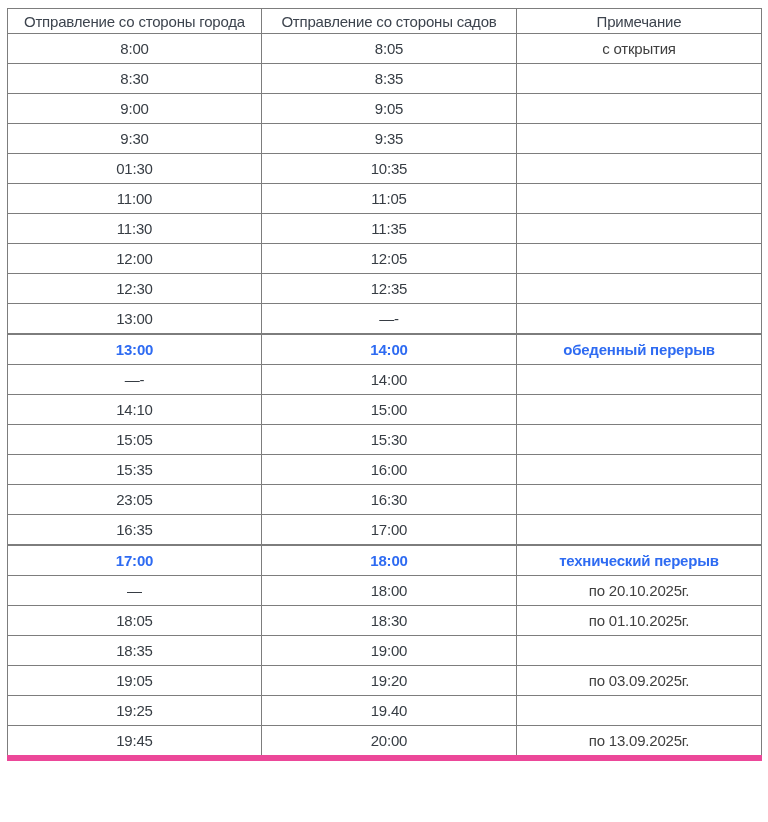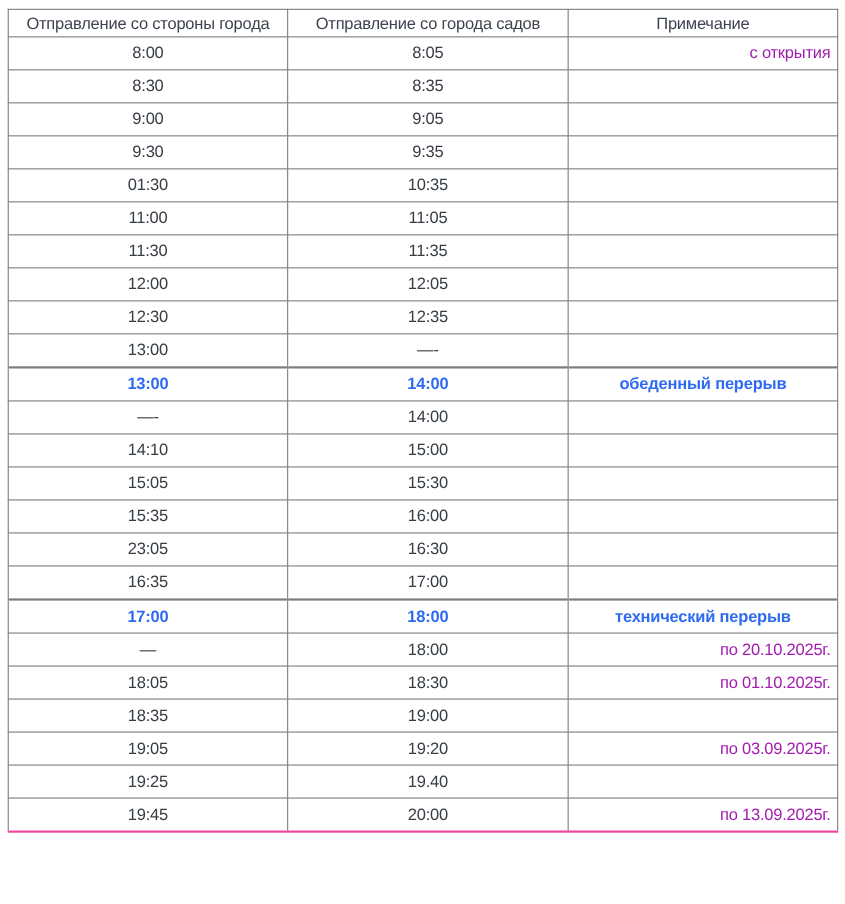--- a/index.html
+++ b/index.html
@@ -37,41 +37,40 @@
     color: #3d444e;
     height: 18px;
     padding: 3px 6px;
   }
   tr.break-row td {
     font-weight: 700;
     color: #2e6bf2;
     border-top-width: 2px;
   }
   td.pink {
-    color: #a21caf;
-    text-align: right;
+    color: #404040;
   }
   table.schedule {
-    border-bottom: 2px solid #ec4899;
+    border-bottom: 6px solid #ec4899;
   }
 </style>
 </head>
 <body>
 
 <div class="page">
   <table class="schedule">
     <colgroup>
       <col class="c1">
         <col class="c2">
         <col class="c3">
     </colgroup>
     <thead>
       <tr>
         <th>Отправление со стороны города</th>
-        <th>Отправление со города садов</th>
+        <th>Отправление со стороны садов</th>
         <th>Примечание</th>
       </tr>
     </thead>
     <tbody>
         <tr>
     <td>8:00</td>
     <td>8:05</td>
     <td class="pink">с открытия</td>
   </tr>
         <tr>

